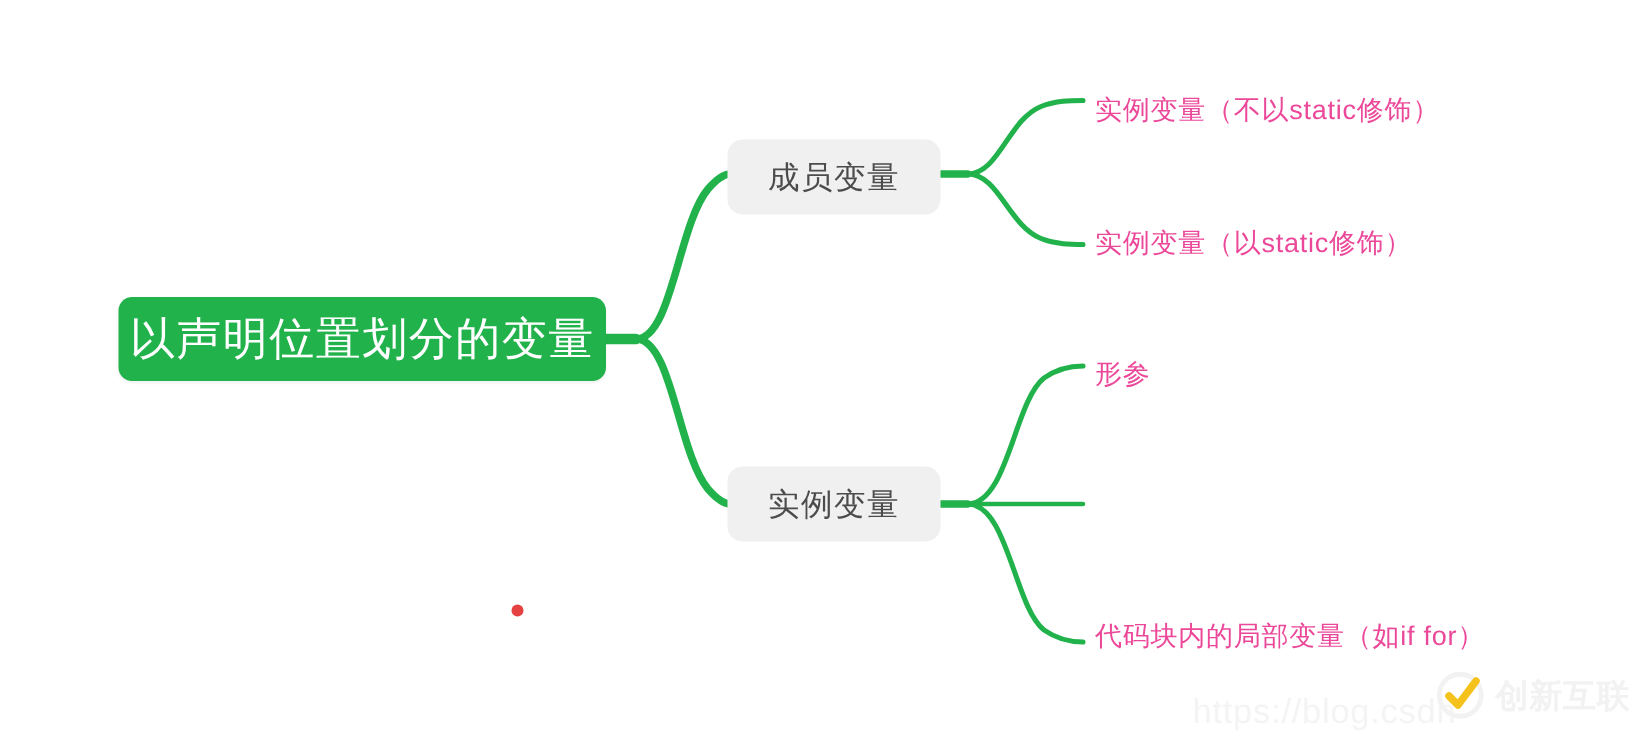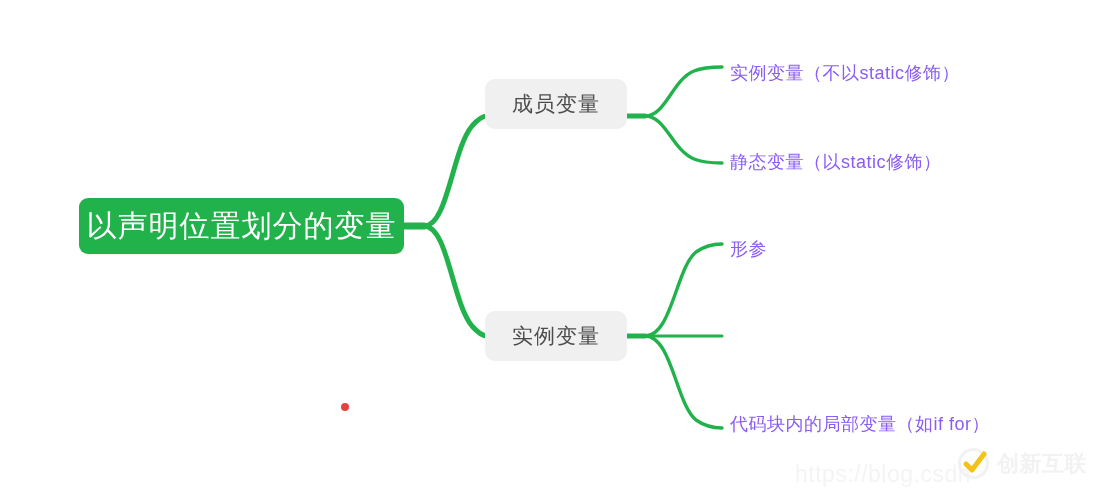--- a/index.html
+++ b/index.html
@@ -47,25 +47,25 @@
   }
   .branch-node {
     width: 142px;
     height: 50px;
     background: #f0f0f0;
     border-radius: 10px;
     color: #4c4c4c;
     font-size: 21px;
     letter-spacing: 1px;
   }
-  #branch-node-member { left: 485px; top: 79px; }
+  #branch-node-member { left: 485px; top: 93px; }
   #branch-node-local  { left: 485px; top: 311px; }
   .leaf-node {
     position: absolute;
-    color: #8b5cf6;
+    color: #ec4899;
     font-size: 18px;
     letter-spacing: 0.5px;
     white-space: nowrap;
   }
   #leaf-instance  { left: 730px; top: 61px; }
   #leaf-static    { left: 730px; top: 150px; }
   #leaf-param     { left: 730px; top: 237px; }
   #leaf-method    { left: 730px; top: 325px; }
   #leaf-block     { left: 730px; top: 412px; }
   #red-dot {
@@ -138,21 +138,21 @@
   <div class="node branch-node" id="branch-node-member">
     <span>成员变量</span>
   </div>
 
   <div class="node branch-node" id="branch-node-local">
     <span>实例变量</span>
   </div>
 
   <div class="leaf-node" id="leaf-instance">实例变量（不以static修饰）</div>
 
-  <div class="leaf-node" id="leaf-static">静态变量（以static修饰）</div>
+  <div class="leaf-node" id="leaf-static">实例变量（以static修饰）</div>
 
   <div class="leaf-node" id="leaf-param">形参</div>
 
 
   <div class="leaf-node" id="leaf-block">代码块内的局部变量（如if for）</div>
 
   <div id="red-dot"></div>
 
   <div id="url-watermark">https://blog.csdn</div>
 

